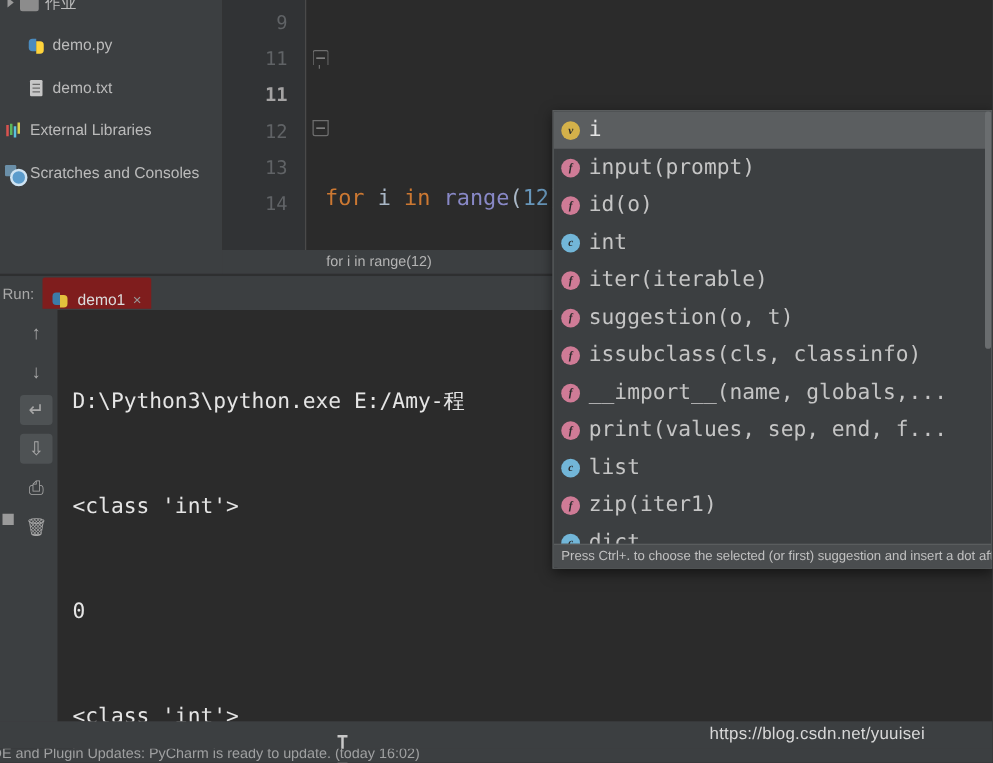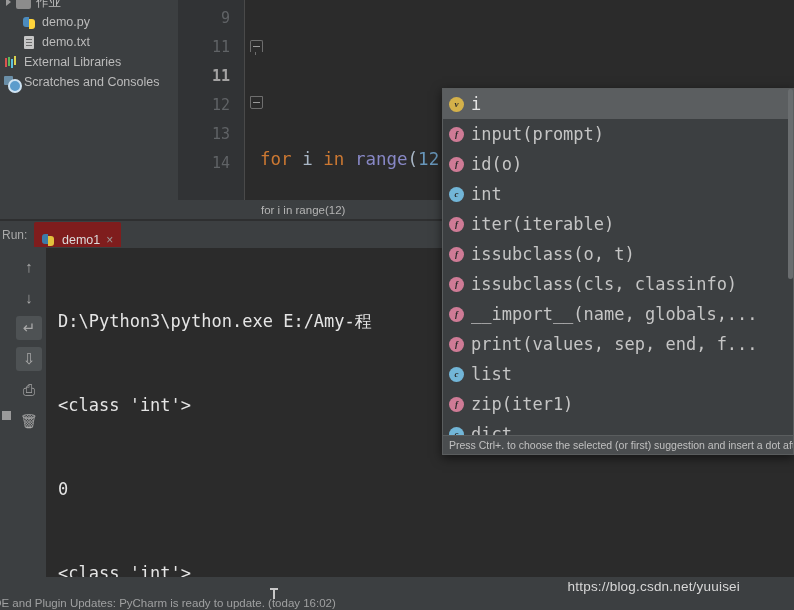--- a/index.html
+++ b/index.html
@@ -13,20 +13,21 @@
 
   
   .project-pane{
     position:absolute; left:0; top:0; width:178px; height:219px;
     background:#3c3f41; overflow:hidden;
   }
   .tree-row{
     display:flex; align-items:center; height:20px;
     padding-left:4px; font-size:12.5px; color:#bbbbbb;
     white-space:nowrap;
+    margin-top:14px;
   }
   .tree-row.indent1{ padding-left:22px; }
   .tree-row.indent0{ padding-left:4px; }
   .tw-arrow{
     width:10px; height:10px; margin-right:2px; flex:none; position:relative;
   }
   .tw-arrow::before{
     content:""; position:absolute; left:2px; top:1px;
     border-left:5px solid #9a9a9a; border-top:4px solid transparent;
     border-bottom:4px solid transparent;
@@ -382,21 +383,21 @@
       <div class="ac-item">
         <span class="ac-badge b-c">c</span>
         <span>int</span>
       </div>
       <div class="ac-item">
         <span class="ac-badge b-f">f</span>
         <span>iter(iterable)</span>
       </div>
       <div class="ac-item">
         <span class="ac-badge b-f">f</span>
-        <span>issubclass(o, t)</span>
+        <span>suggestion(o, t)</span>
       </div>
       <div class="ac-item">
         <span class="ac-badge b-f">f</span>
         <span>issubclass(cls, classinfo)</span>
       </div>
       <div class="ac-item">
         <span class="ac-badge b-f">f</span>
         <span>__import__(name, globals,...</span>
       </div>
       <div class="ac-item">

